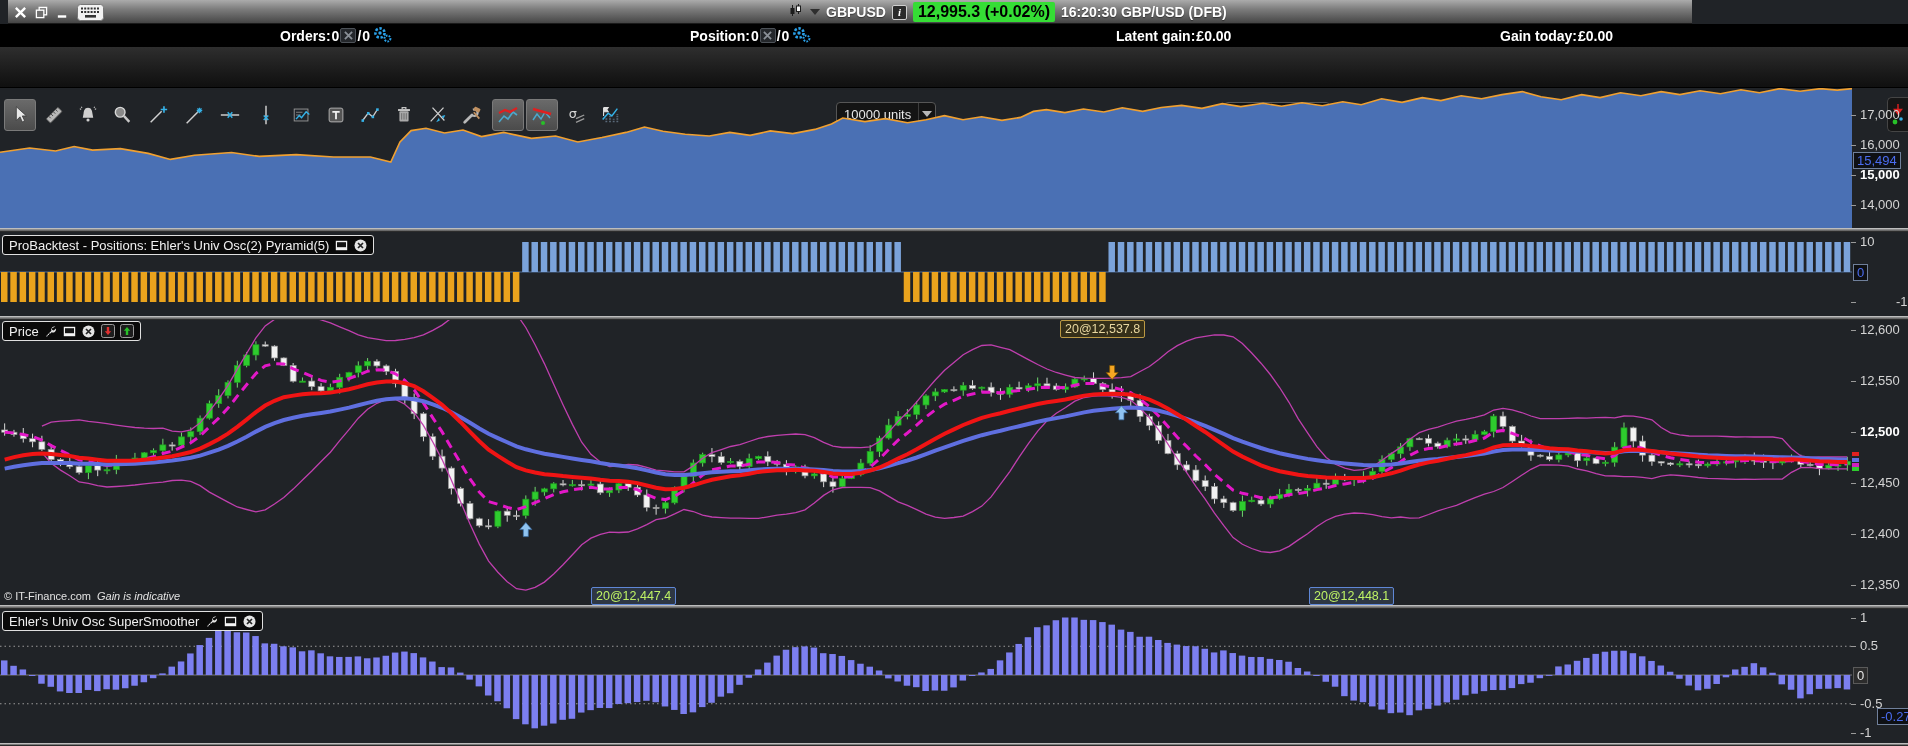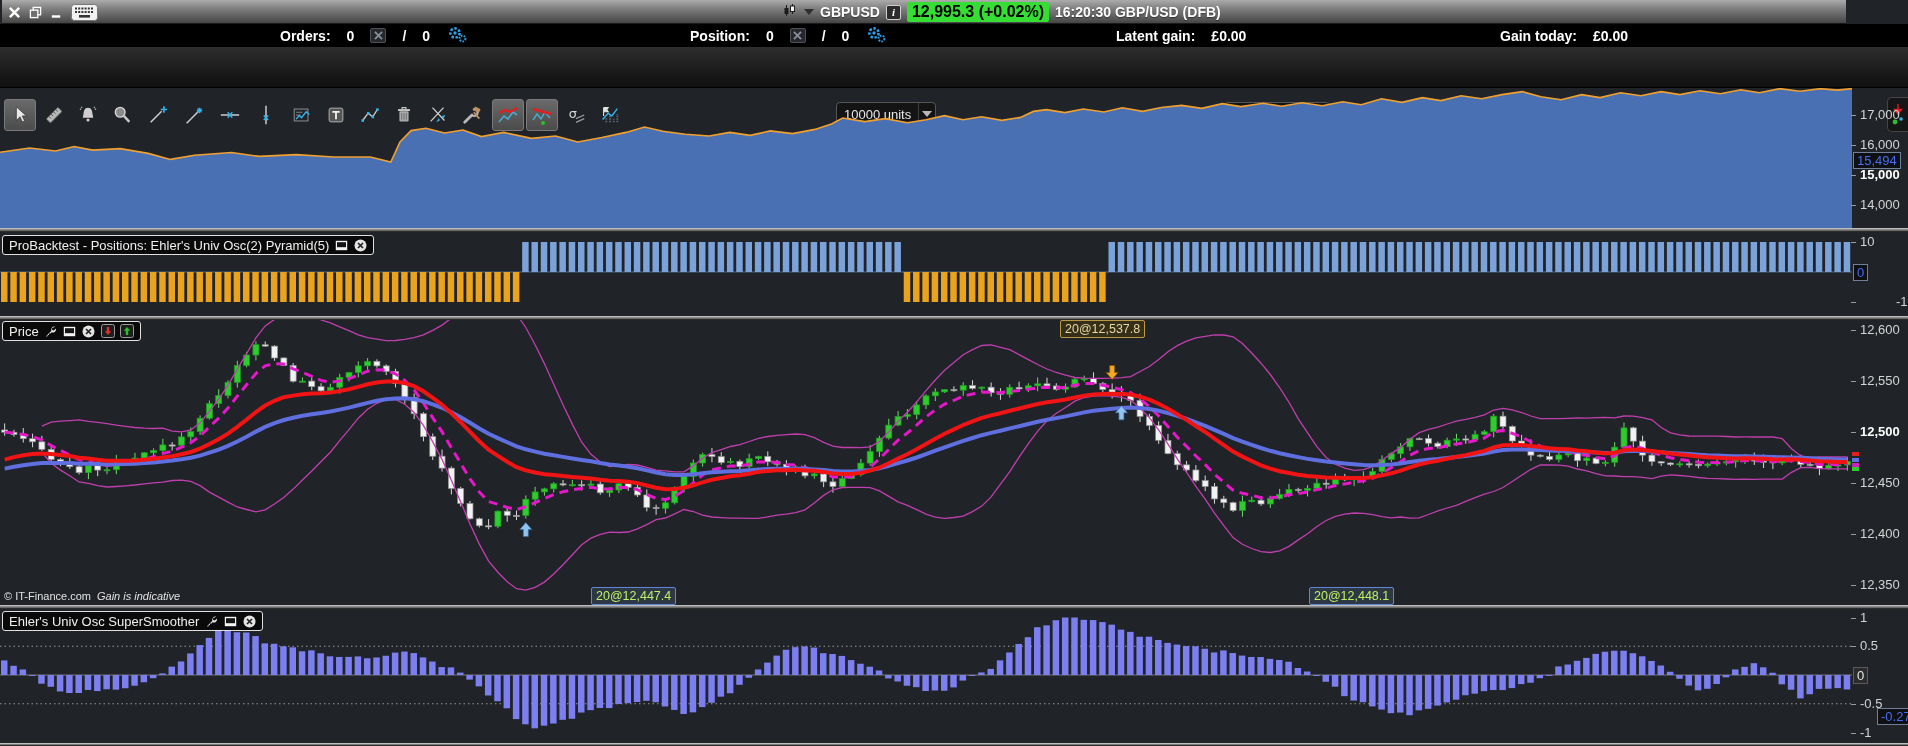--- a/index.html
+++ b/index.html
@@ -1,40 +1,40 @@
 <!DOCTYPE html>
 <html><head>
 <meta charset="utf-8">
 <style>
   *{box-sizing:border-box;margin:0;padding:0}
   html,body{background:#000;width:1908px;height:746px;overflow:hidden;
     font-family:"Liberation Sans",sans-serif}
   #app{position:relative;width:1908px;height:746px;background:#202327;overflow:hidden}
 
   
-  #titlebar{position:absolute;top:0;left:2px;width:1844px;height:24px;
+  #titlebar{position:absolute;top:0;left:8px;width:1684px;height:24px;
     background:linear-gradient(#ababab,#7c7c7c 40%,#4f4f4f 90%,#444);
     border-bottom:1px solid #1a1a1a;color:#fff}
   .win-controls{position:absolute;left:5px;top:0;height:24px;display:flex;align-items:center;gap:7px}
   .wc{width:14px;height:14px;display:flex;align-items:center;justify-content:center;cursor:pointer}
   .kb-btn{width:28px;height:18px;display:flex;align-items:center;justify-content:center}
   .title-center{position:absolute;left:780px;top:0;height:24px;display:flex;align-items:center;gap:6px;
     font-size:14px;font-weight:bold;text-shadow:0 1px 1px rgba(0,0,0,.45)}
   .caret-down{width:0;height:0;border-left:5px solid transparent;border-right:5px solid transparent;
     border-top:6px solid #2e2e2e;display:inline-block}
   .info-ic{width:15px;height:15px;background:#2b2b2b;border:1px solid #cfcfcf;border-radius:2px;
     color:#fff;font-family:"Liberation Serif",serif;font-style:italic;font-weight:bold;font-size:11px;
     display:flex;align-items:center;justify-content:center;text-shadow:none}
   .price-badge{background:#35dd35;color:#000;border-radius:2px;padding:1px 5px;font-size:16px;
     font-weight:bold;text-shadow:none}
 
   
   #statusrow{position:absolute;top:24px;left:0;width:1908px;height:23px;background:#000;
     color:#fff;font-size:14px;font-weight:bold}
-  .sgroup{position:absolute;top:0;height:23px;display:flex;align-items:center;gap:16px}
+  .sgroup{position:absolute;top:0;height:23px;display:flex;align-items:center;gap:1px}
   .xbox{width:16px;height:15px;background:#24272b;border:1px solid #4d5258;border-radius:2px;
     display:flex;align-items:center;justify-content:center}
 
   
   #toolbar{position:absolute;top:47px;left:0;width:1908px;height:41px;
     background:linear-gradient(#2e2e2e,#181818 70%,#101010);border-bottom:1px solid #000}
   .tbtn{position:absolute;top:52px;width:32px;height:32px;display:flex;align-items:center;
     justify-content:center;border-radius:3px;cursor:pointer}
   .tbtn.sel{background:linear-gradient(#6a6a6a,#4b4b4b);border:1px solid #7a7a7a}
   .dropdown{position:absolute;top:55px;height:24px;background:#141414;border:1px solid #565656;

